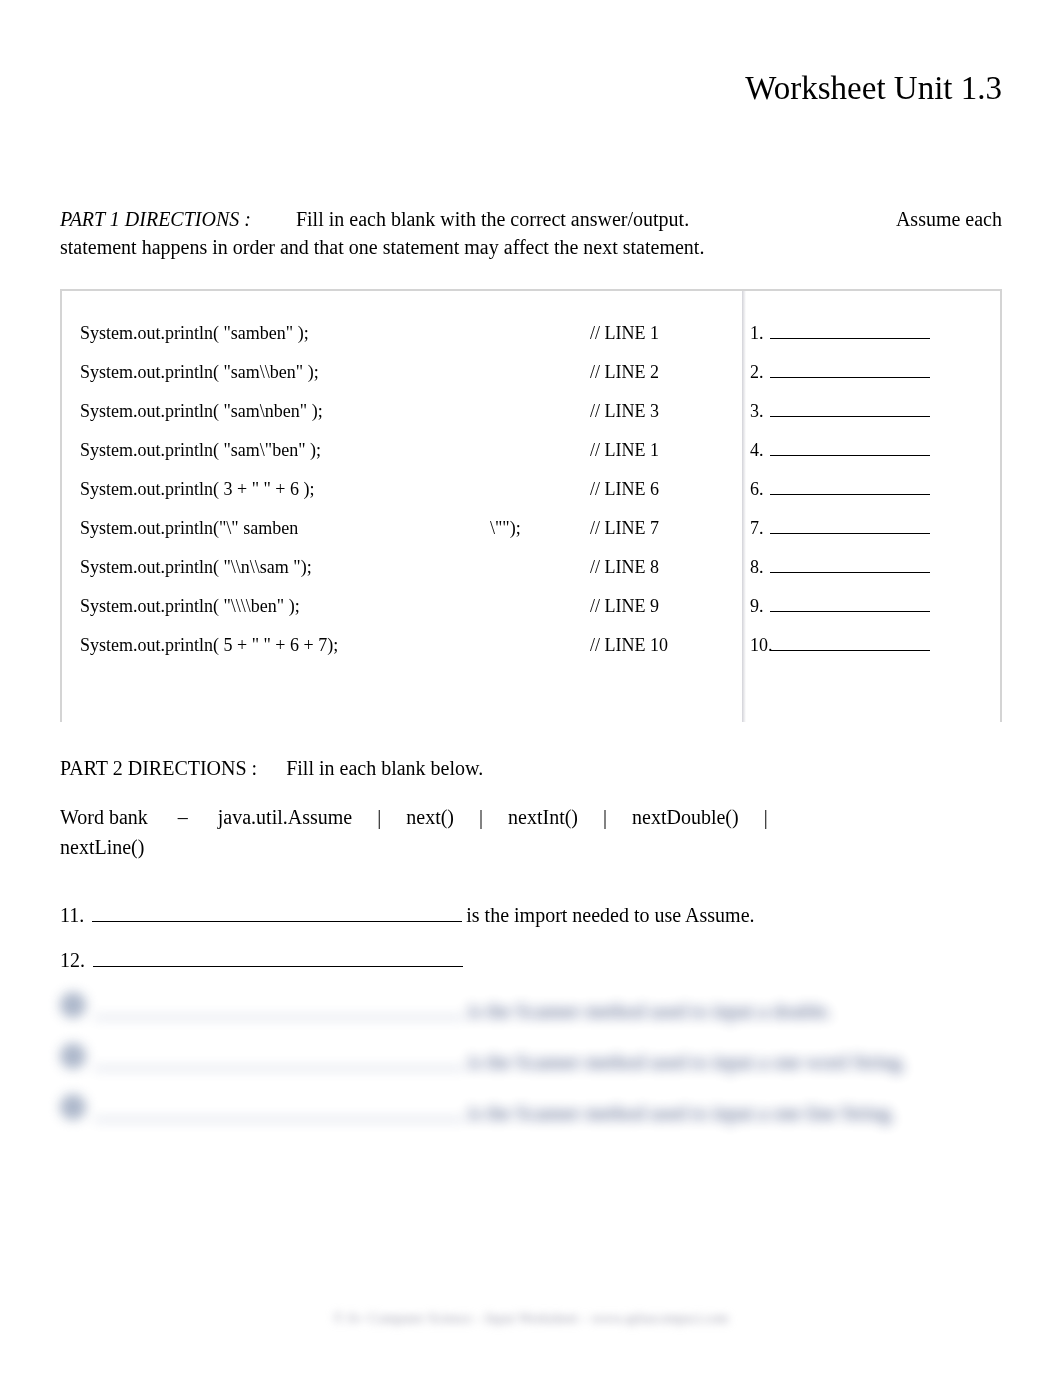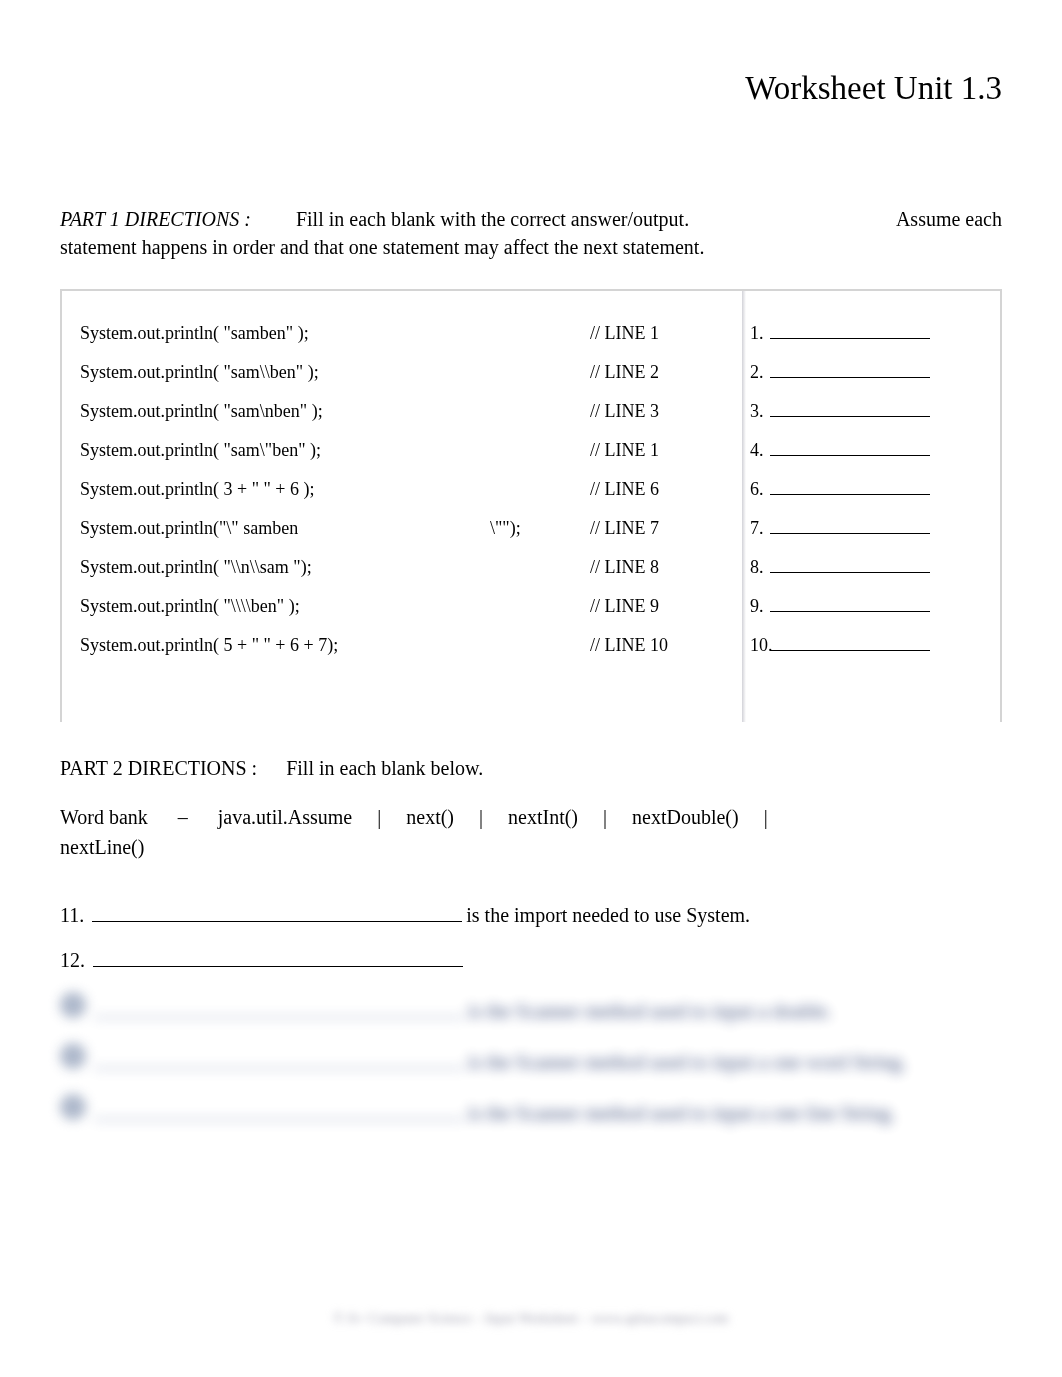--- a/index.html
+++ b/index.html
@@ -194,21 +194,21 @@
 <div class="wordbank">
   <span>Word bank</span>
   <span class="wb-sep">–</span>
   <span id="wb-items"><span>java.util.Assume</span><span class="wb-sep">|</span><span>next()</span><span class="wb-sep">|</span><span>nextInt()</span><span class="wb-sep">|</span><span>nextDouble()</span><span class="wb-sep">|</span><br><span>nextLine()</span></span>
 </div>
 
 <div id="questions">
     <div class="q-row">
       <span class="q-num">11.</span>
       <span class="q-blank"></span>
-      <span class="q-text"> is the import needed to use System.</span>
+      <span class="q-text"> is the import needed to use Assume.</span>
     </div>
     <div class="q-row">
       <span class="q-num">12.</span>
       <span class="q-blank"></span>
     </div>
     <div class="q-row blurred">
       <span class="q-num"></span>
       <span class="q-blank"></span>
       <span class="q-text"> is the Scanner method used to input a double.</span>
     </div>

